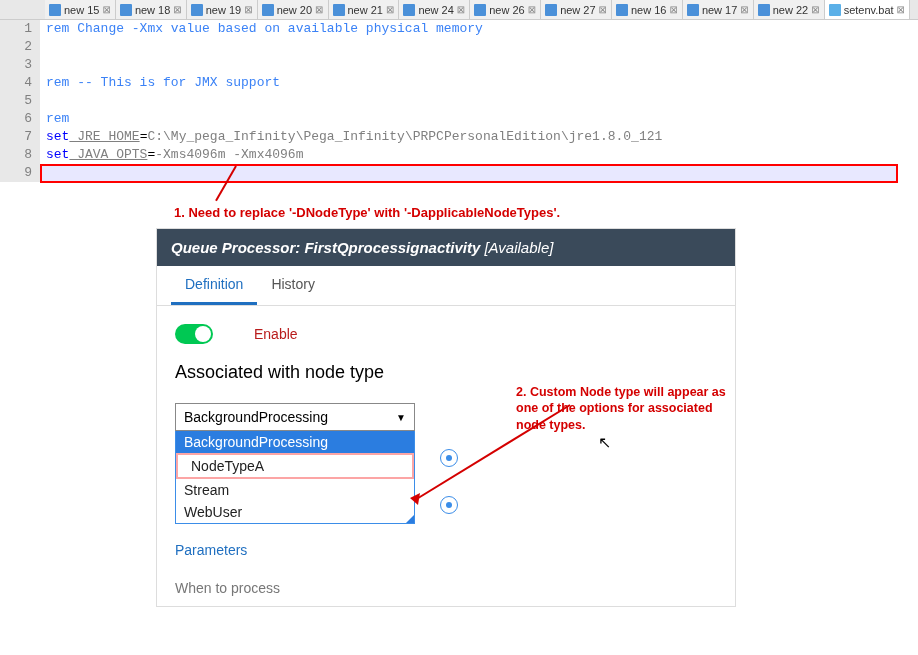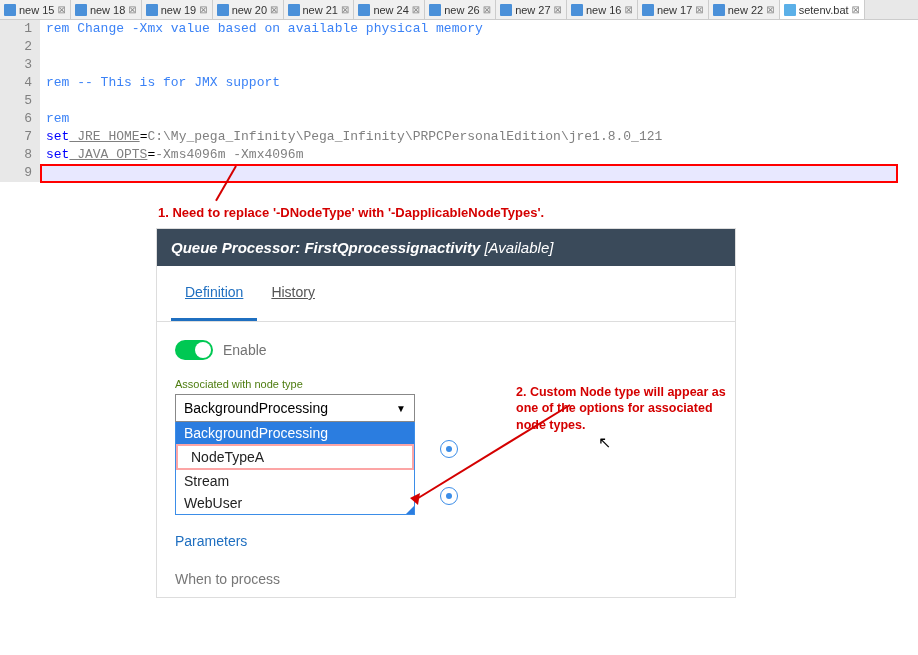--- a/index.html
+++ b/index.html
@@ -1,19 +1,19 @@
 <!DOCTYPE html>
 <html><head>
 <meta charset="utf-8">
 <style>
 * { box-sizing: border-box; margin: 0; padding: 0; }
 body { font-family: "Segoe UI", Tahoma, Arial, sans-serif; font-size: 12px; background: #fff; width: 918px; height: 655px; overflow: hidden; position: relative; }
 
 
-.tab-bar { display: flex; background: #e8e8e8; border-bottom: 1px solid #ccc; height: 20px; }
+.tab-bar { display: flex; background: #e8e8e8; border-bottom: 1px solid #ccc; height: 20px; padding-left: 45px; }
 .tab { display: flex; align-items: center; padding: 2px 4px; border-right: 1px solid #ccc; background: #f0f0f0; font-size: 11px; color: #333; }
 .tab.active { background: #fff; justify-content: center; }
 .tab .icon-box { width: 12px; height: 12px; background: #4a90d9; margin-right: 3px; border-radius: 1px; }
 .tab .icon-box.bat { background: #5bb0e8; }
 .tab .close-x { margin-left: 3px; color: #888; font-size: 10px; }
 
 
 .code-area { display: flex; font-family: Consolas, "Courier New", monospace; font-size: 13px; background: #fff; }
 .gutter { width: 40px; background: #e8e8e8; color: #808080; text-align: right; padding-right: 8px; line-height: 18px; }
 .code-lines { flex: 1; line-height: 18px; padding-left: 6px; position: relative; }
@@ -21,45 +21,45 @@
 .kw-rem { color: #3b82f6; }
 .kw-set { color: #0000ff; }
 .kw-var { color: #808080; text-decoration: underline; }
 .kw-pct { color: #cc7832; }
 .kw-arg { color: #808080; }
 .kw-eq { color: #000; }
 .kw-val { color: #808080; }
 .line9-highlight { background: #e8e8ff; border: 2px solid #ff0000; position: absolute; left: 0px; top: 144px; width: 858px; height: 19px; pointer-events: none; }
 
 
-.annotation-1 { position: absolute; left: 158px; top: 205px; color: #d40000; font-size: 13px; font-weight: bold; }
+.annotation-1 { position: absolute; left: 174px; top: 205px; color: #d40000; font-size: 13px; font-weight: bold; }
 .annotation-1 b { font-weight: bold; }
 .arrow-line-1 { position: absolute; left: 235px; top: 166px; width: 2px; height: 40px; background: #d40000; transform: rotate(30deg); transform-origin: top; }
 
 .panel-wrap { position: absolute; left: 156px; top: 228px; width: 580px; background: #fff; border: 1px solid #ddd; }
 
 .panel-header { background: #3a4a5a; color: #fff; padding: 10px 14px; font-style: italic; }
 .panel-title { font-size: 15px; font-weight: 600; }
 .panel-title .avail { font-weight: 400; }
 .panel-sub { font-size: 12px; margin-top: 4px; }
 .panel-sub .lbl { color: #8fa8b8; font-weight: 600; }
 .panel-sub .val { color: #cfe0ea; font-weight: 600; }
 
 .tabs-row { display: flex; border-bottom: 1px solid #ddd; padding: 0 14px; background: #fff; }
-.ptab { padding: 18px 14px; font-size: 14px; color: #555; cursor: pointer; text-decoration: underline; }
+.ptab { padding: 10px 14px; font-size: 14px; color: #555; cursor: pointer; }
 .ptab.active { color: #1f6fc0; border-bottom: 3px solid #1f6fc0; font-weight: 500; }
 
 .content-area { padding: 18px 18px 10px 18px; }
 .info-banner { background: #def4fb; padding: 10px; text-align: center; font-size: 14px; color: #333; margin-bottom: 18px; overflow: hidden; white-space: nowrap; }
 .enable-row { display: flex; align-items: center; margin-bottom: 18px; }
 .toggle { width: 38px; height: 20px; background: #00c853; border-radius: 10px; position: relative; margin-right: 10px; }
 .toggle .knob { width: 16px; height: 16px; background: #fff; border-radius: 50%; position: absolute; top: 2px; left: 20px; }
-.enable-lbl { font-size: 14px; color: #737373; }
-
-.field-label { color: #4d7c0f; font-size: 11px; margin-bottom: 4px; }
+.enable-lbl { font-size: 14px; color: #b91c1c; margin-left: 31px; }
+
+.field-label { color: #000000; font-size: 18px; margin-bottom: 20px; }
 .select-box { width: 240px; border: 1px solid #888; background: #fff; padding: 5px 8px; font-size: 14px; display: flex; justify-content: space-between; align-items: center; }
 .select-box .caret { font-size: 10px; }
 
 .dropdown-open { width: 240px; border: 1px solid #3b8de8; border-top: none; background: #fff; position: relative; }
 .dd-item { padding: 3px 8px; font-size: 14px; color: #222; }
 .dd-item.selected { background: #2b7de0; color: #fff; }
 .dd-item.highlighted { border: 2px solid #fca5a5; padding-left: 13px; }
 .dd-resize { position: absolute; right: 0; bottom: 0; width: 0; height: 0; border-left: 8px solid transparent; border-bottom: 8px solid #2b7de0; }
 
 .params-link { color: #1f6fc0; font-size: 14px; margin-top: 18px; display: inline-block; }

